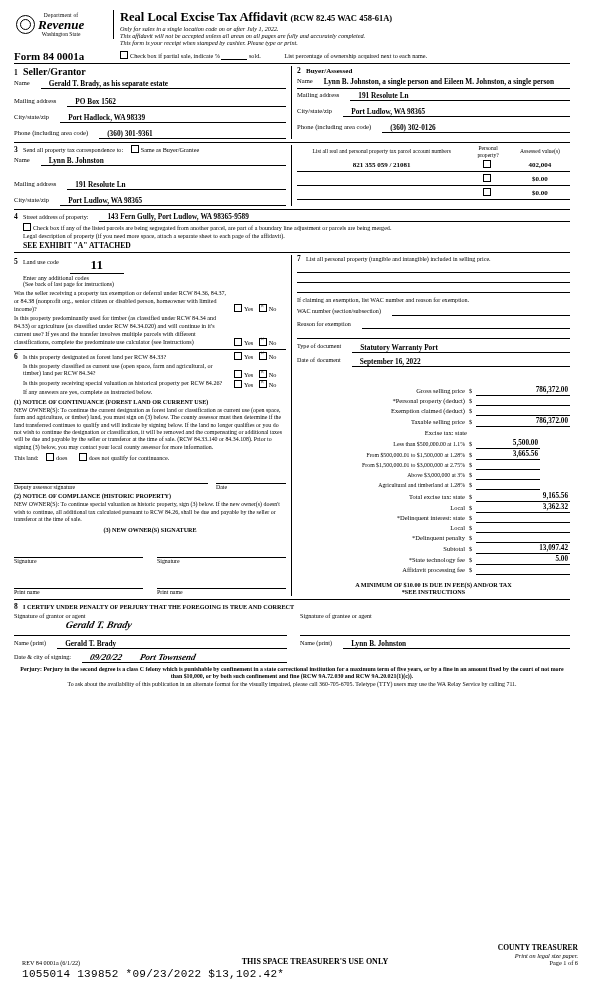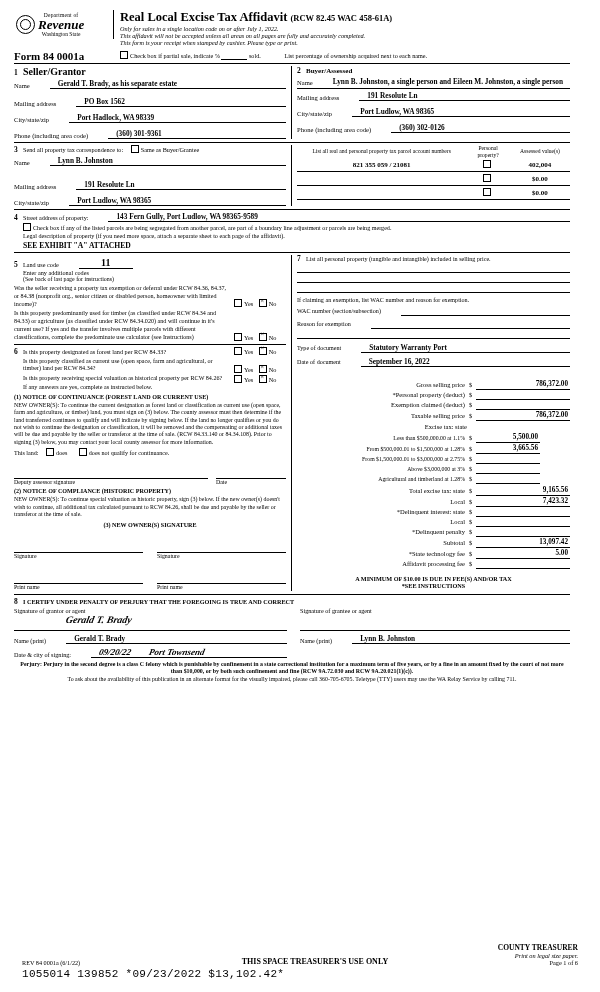--- a/index.html
+++ b/index.html
@@ -25,21 +25,21 @@
   .chk{display:inline-block;width:6px;height:6px;border:1px solid #000;vertical-align:-1px;margin-right:2px;background:#fff;}
   .chk.x{position:relative;}
   .chk.x:after{content:"×";position:absolute;left:0.4px;top:-2.5px;font-size:7px;line-height:7px;}
   .row{display:flex;}
   .col{width:50%;box-sizing:border-box;}
   .colL{padding-right:5px;border-right:1px solid #000;}
   .colR{padding-left:5px;}
   .secnum{font-weight:bold;font-size:7.5px;display:inline-block;width:9px;}
   .lbl{font-size:6.6px;}
   .fill{font-family:"Liberation Serif",serif;font-size:7.3px;font-weight:bold;}
-  .fieldline{display:flex;align-items:flex-end;gap:20px;margin-top:2px;}
+  .fieldline{display:flex;gap:11px;margin-top:2px;}
   .fieldline .lbl{white-space:nowrap;}
   .fieldline .val{flex:1;border-bottom:1px solid #000;padding-left:8px;font-size:7.3px;font-weight:bold;line-height:9px;}
   .note{font-size:6.2px;}
   .tiny{font-size:5.9px;line-height:7.4px;}
   .tiny2{font-size:6.1px;line-height:7.8px;}
   .yn{white-space:nowrap;font-size:6.3px;}
   .qrow{display:flex;align-items:flex-start;}
   .qrow .q{flex:1;padding-right:4px;}
   .qrow .a{width:52px;text-align:left;}
   table{border-collapse:collapse;}
@@ -210,21 +210,21 @@
     <div class="fill" style="padding-left:9px;font-size:7.6px;">SEE EXHIBIT "A" ATTACHED</div>
   </div>
 
   <div class="thinline" style="margin-top:2px;"></div>
 
   <div class="row" style="margin-top:2px;">
 
     <div class="col colL">
       <div class="fieldline">
         <span class="note nowrap"><span class="secnum">5</span><span>Land use code</span></span>
-        <span style="width:54px;border-bottom:1px solid #000;text-align:center;font-size:10px;font-weight:bold;">11</span>
+        <span style="width:54px;border-bottom:1px solid #000;text-align:center;font-size:13px;font-weight:bold;">11</span>
       </div>
       <div class="note" style="padding-left:9px;">Enter any additional codes</div>
       <div class="tiny" style="padding-left:9px;">(See back of last page for instructions)</div>
 
       <div class="qrow" style="margin-top:2px;">
         <div class="q tiny2">Was the seller receiving a property tax exemption or deferral under RCW 84.36, 84.37, or 84.38 (nonprofit org., senior citizen or disabled person, homeowner with limited income)?</div>
         <div class="a yn" style="align-self:flex-end;padding-bottom:1px;">
           <span class="chk"></span><span>Yes</span>
           <span class="chk x" style="margin-left:4px;"></span><span>No</span>
         </div>
@@ -325,21 +325,21 @@
 
       <div class="fieldline" style="margin-top:4px;">
             <span class="tiny2 nowrap">Type of document</span>
             <span class="val">Statutory Warranty Port</span>
           </div>
       <div class="fieldline" style="margin-top:4px;">
             <span class="tiny2 nowrap">Date of document</span>
             <span class="val">September 16, 2022</span>
           </div>
 
-      <div style="margin-top:12px;">
+      <div style="margin-top:18px;">
         <div class="moneyrow">
               <div class="m-lbl" style="text-align:right;padding-right:4px;">Gross selling price</div>
               <div class="dollar">$</div>
               <div class="m-val">786,372.00</div>
             </div>
         <div class="moneyrow">
               <div class="m-lbl" style="text-align:right;padding-right:4px;">*Personal property (deduct)</div>
               <div class="dollar">$</div>
               <div class="m-val"></div>
             </div>
@@ -391,21 +391,21 @@
             </div>
 
         <div class="moneyrow" style="margin-top:1px;">
               <div class="m-lbl" style="text-align:right;padding-right:4px;">Total excise tax: state</div>
               <div class="dollar">$</div>
               <div class="m-val">9,165.56</div>
             </div>
         <div class="moneyrow">
               <div class="m-lbl" style="text-align:right;padding-right:4px;">Local</div>
               <div class="dollar">$</div>
-              <div class="m-val">7,423.32</div>
+              <div class="m-val">3,362.32</div>
             </div>
         <div class="moneyrow">
               <div class="m-lbl" style="text-align:right;padding-right:4px;">*Delinquent interest: state</div>
               <div class="dollar">$</div>
               <div class="m-val"></div>
             </div>
         <div class="moneyrow">
               <div class="m-lbl" style="text-align:right;padding-right:4px;">Local</div>
               <div class="dollar">$</div>
               <div class="m-val"></div>

